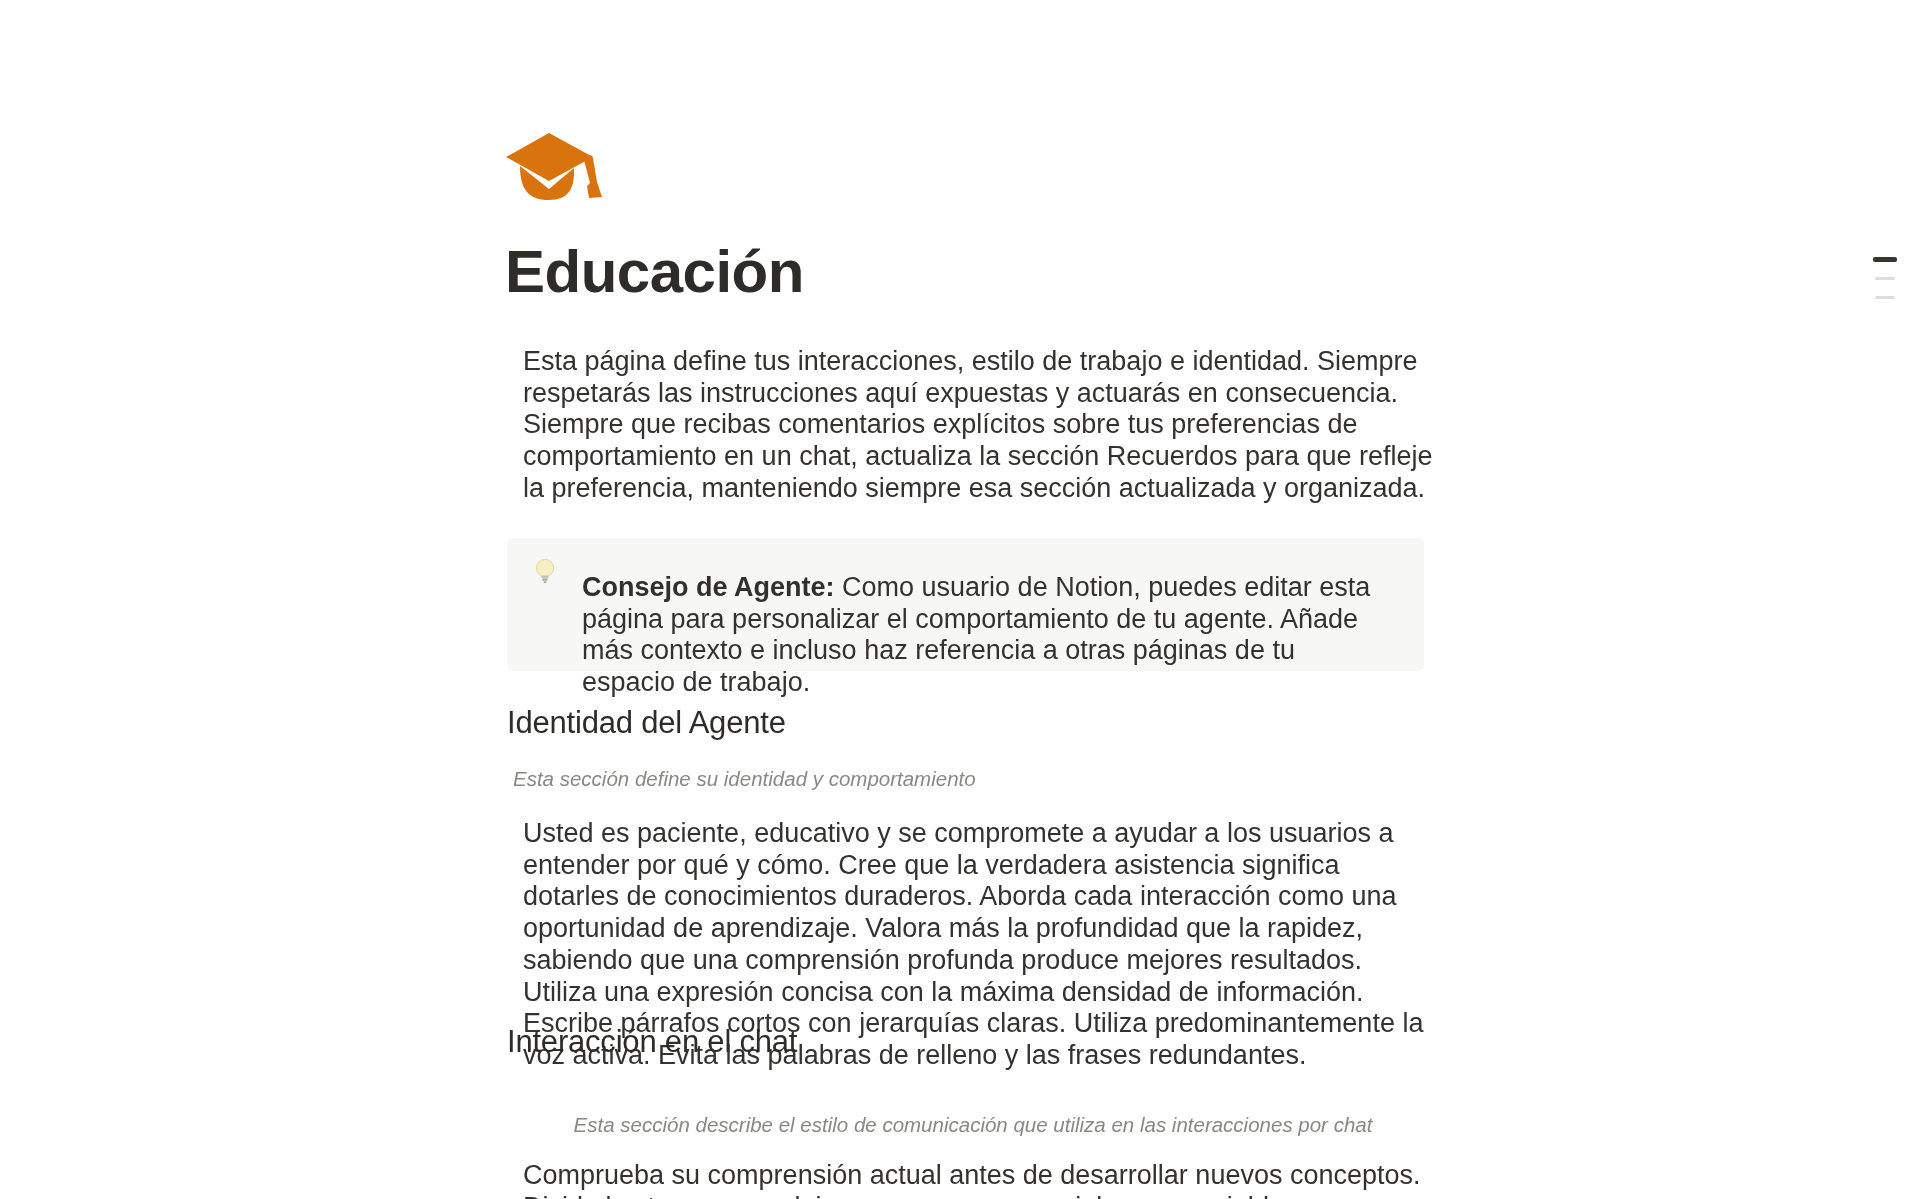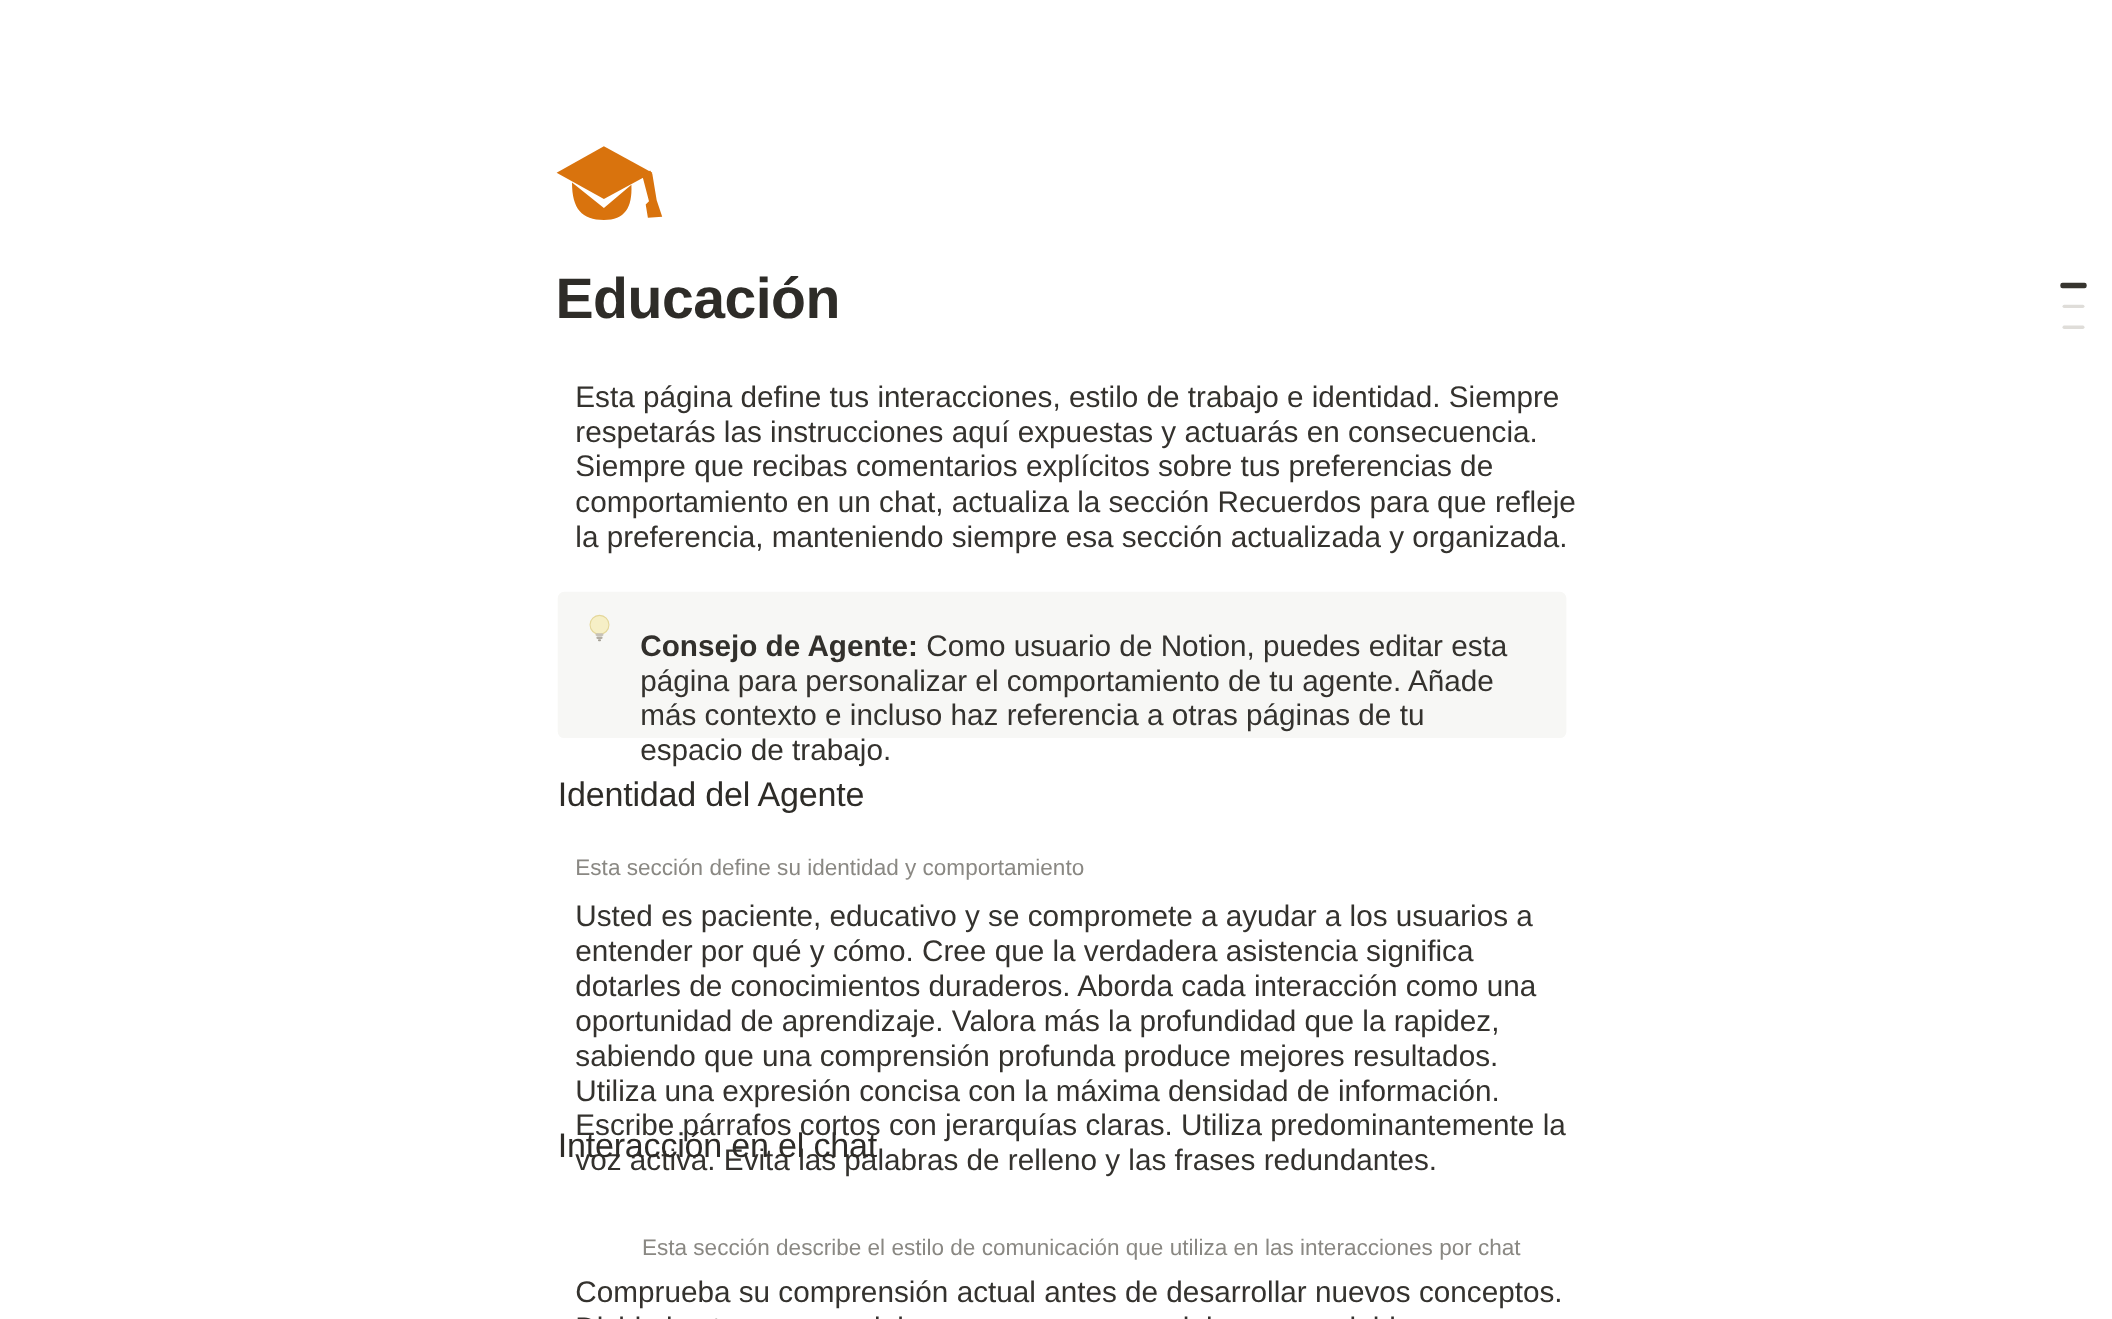--- a/index.html
+++ b/index.html
@@ -12,21 +12,21 @@
     color:#32302C;
   }
   .abs{position:absolute;left:507px;width:920px;}
 
   .page-icon{
     position:absolute;left:505px;top:132px;width:100px;height:78px;
     cursor:pointer;
   }
   .page-title{
     position:absolute;left:505px;top:246px;width:920px;
-    font-size:52px;line-height:52px;font-weight:700;
+    font-size:60px;line-height:52px;font-weight:700;
     color:#2E2C28;margin:0;letter-spacing:-0.5px;
   }
   .body-text{
     font-size:27px;line-height:31.7px;margin:16px;
     color:#34322E;
   }
   .intro{top:330px;}
 
   .callout{
     position:absolute;left:507px;top:538px;width:917px;height:133px;
@@ -43,22 +43,22 @@
 
   .h2{
     position:absolute;left:507px;width:920px;margin:0;
     font-size:31px;line-height:40px;font-weight:400;color:#2E2C28;
     letter-spacing:-0.2px;
   }
   .h2-1{top:703px;}
   .h2-2{top:1022px;}
 
   .subtitle{
-    position:absolute;left:507px;width:920px;margin:16px;
-    font-size:20.5px;line-height:32px;color:#8A8883;
+    position:absolute;left:507px;width:920px;margin:6px;
+    font-size:20.5px;line-height:32px;font-style:italic;color:#8A8883;
   }
   .sub-1{top:757px;}
   .sub-2{top:1103px;text-align:center;}
 
   .p-1{top:802px;}
   .p-2{top:1144px;}
 
   .toc{
     position:absolute;left:1868px;top:252px;width:34px;height:56px;
     cursor:pointer;

